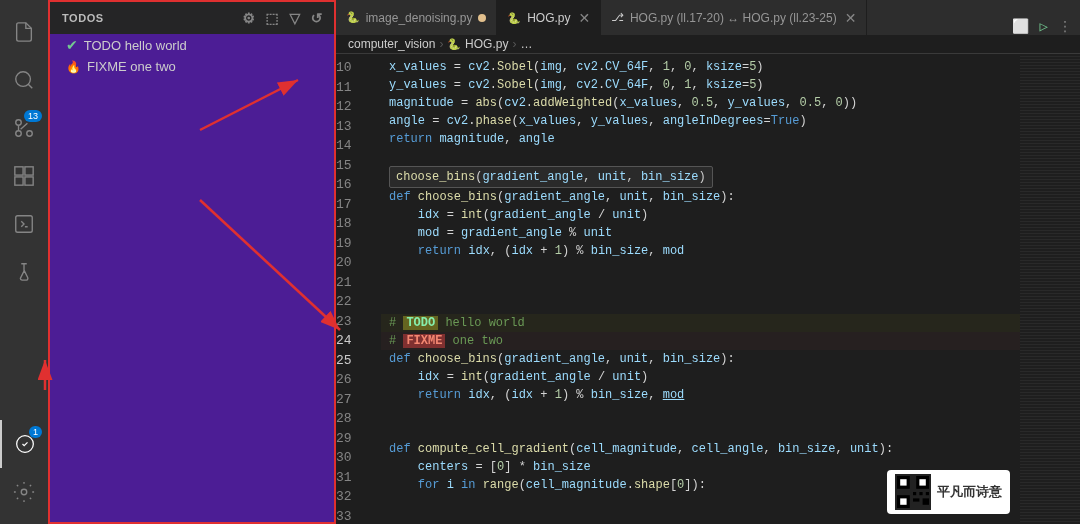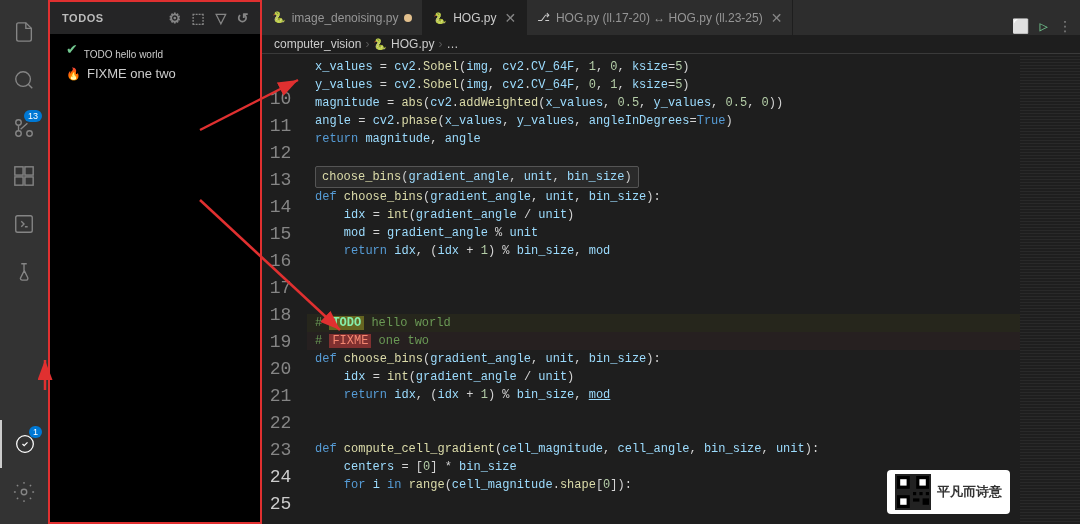--- a/index.html
+++ b/index.html
@@ -49,22 +49,22 @@
     .activity-spacer { flex: 1; }
     .activity-bottom {
       display: flex;
       flex-direction: column;
       align-items: center;
       padding-bottom: 8px;
     }
 
     
     .sidebar {
-      width: 214px;
-      background: #000000;
+      width: 288px;
+      background: #4c1d95;
       display: flex;
       flex-direction: column;
       flex-shrink: 0;
       border-right: 1px solid #1e1e1e;
     }
     .sidebar-header {
       display: flex;
       align-items: center;
       justify-content: space-between;
       padding: 6px 8px 6px 12px;
@@ -169,28 +169,27 @@
     .editor {
       flex: 1;
       overflow: hidden;
       display: flex;
       background: #1e1e1e;
       position: relative;
     }
     .line-numbers {
       width: 45px;
       padding: 0 8px 0 0;
-      text-align: center;
+      text-align: left;
       color: #858585;
-      font-size: 18px;
+      font-size: 13px;
       line-height: 1.5;
       user-select: none;
       flex-shrink: 0;
       padding-top: 4px;
-      margin-top: 28px;
     }
     .code-content {
       flex: 1;
       overflow: hidden;
       padding: 4px 0;
       font-size: 12px;
       line-height: 1.5;
       color: #d4d4d4;
     }
     .code-line {
@@ -213,21 +212,21 @@
     .tag-todo {
       background: #656520;
       color: #86efac;
       padding: 0 3px;
       font-weight: bold;
     }
     .tag-fixme {
       background: #803030;
       color: #f48771;
       padding: 0 3px;
-      font-weight: normal;
+      font-weight: bold;
     }
 
     
     .minimap {
       width: 60px;
       background: #1e1e1e;
       flex-shrink: 0;
       overflow: hidden;
       opacity: 0.7;
     }
@@ -338,21 +337,21 @@
     <div class="sidebar-header-icons">
       <span class="sidebar-header-icon">⚙</span>
       <span class="sidebar-header-icon">⬚</span>
       <span class="sidebar-header-icon">▽</span>
       <span class="sidebar-header-icon">↺</span>
     </div>
   </div>
 
   <div class="todo-item">
     <span class="todo-icon-check">✔</span>
-    <span style="font-size:10px; color:#cccccc;margin-top:12px;">TODO hello world</span>
+    <span style="font-size:13px; color:#cccccc;">TODO hello world</span>
   </div>
 
   <div class="todo-item">
     <span class="todo-icon-flame">🔥</span>
     <span style="font-size:13px; color:#cccccc;">FIXME one two</span>
   </div>
 </div>
 
 <div class="main-area">
 

